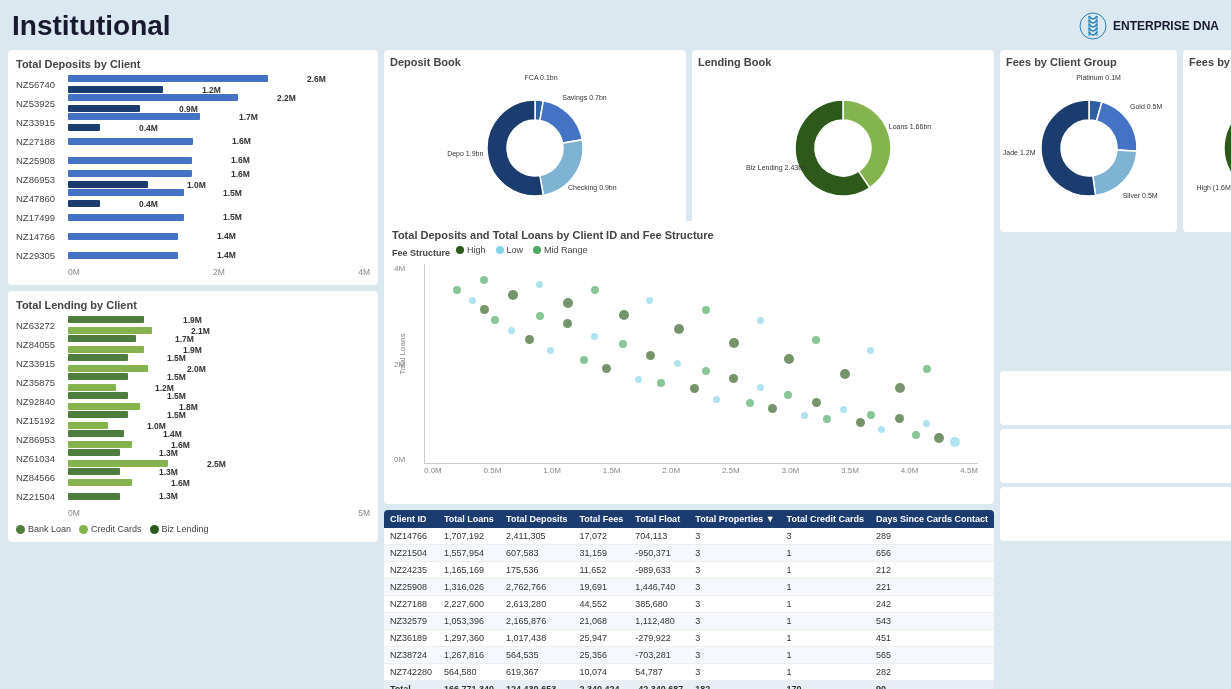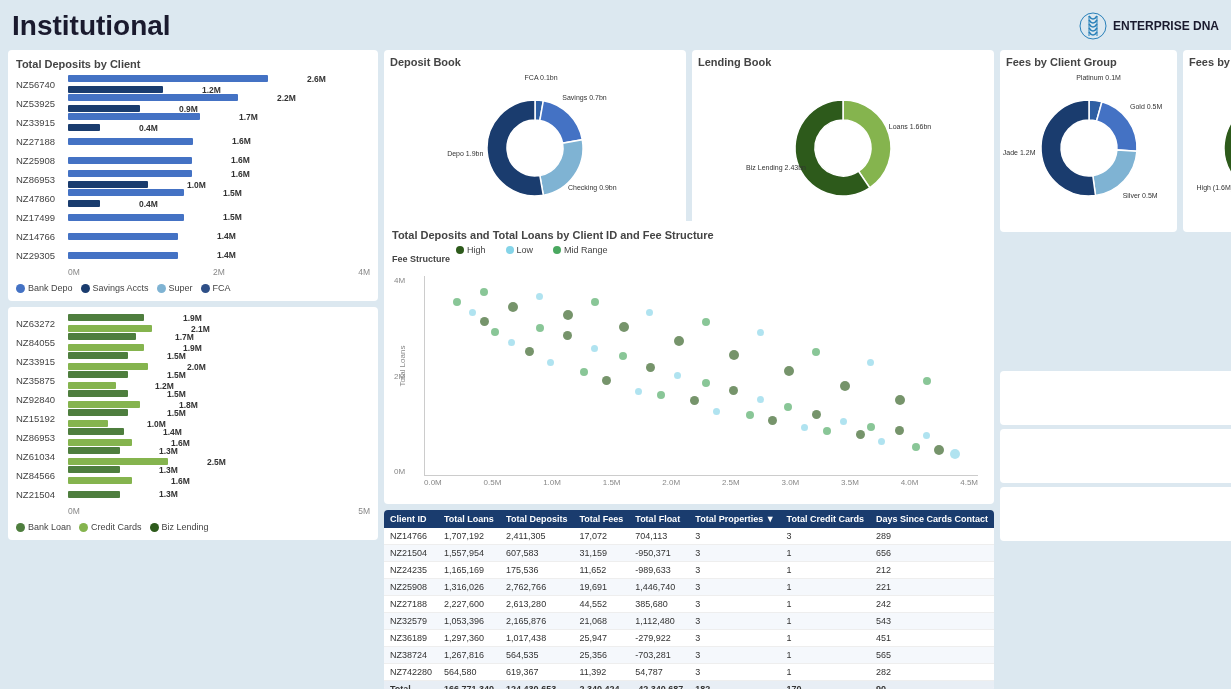--- a/index.html
+++ b/index.html
@@ -140,23 +140,23 @@
       flex: 1;
     }
     .scatter-title {
       font-size: 11px;
       font-weight: 600;
       color: #444;
       margin-bottom: 4px;
     }
     .fee-legend {
       display: flex;
-      gap: 20px;
+      gap: 10px;
       font-size: 9px;
-      margin-bottom: 17px;
+      margin-bottom: 5px;
       text-align: right;
     }
     .scatter-area {
       position: relative;
       height: 200px;
       border-left: 1px solid #ccc;
       border-bottom: 1px solid #ccc;
       overflow: hidden;
     }
     .scatter-dot {
@@ -394,41 +394,24 @@
                   <span class="bar-value">1.4M</span>
                 </div>
               </div>
             </div>
           </div>
         <div class="x-axis" id="deposits-xaxis">
             <span>0M</span>
             <span>2M</span>
             <span>4M</span>
           </div>
-        <div class="legend" id="deposits-legend">
-            <div class="legend-item">
-              <span class="legend-dot" style="background: rgb(68, 114, 196);"></span>
-              <span>Bank Depo</span>
-            </div>
-            <div class="legend-item">
-              <span class="legend-dot" style="background: rgb(26, 60, 110);"></span>
-              <span>Savings Accts</span>
-            </div>
-            <div class="legend-item">
-              <span class="legend-dot" style="background: rgb(127, 179, 211);"></span>
-              <span>Super</span>
-            </div>
-            <div class="legend-item">
-              <span class="legend-dot" style="background: rgb(46, 79, 135);"></span>
-              <span>FCA</span>
-            </div>
-          </div>
       </div>
 
       <div class="panel">
+        <div class="panel-title">Total Lending by Client</div>
         <div class="bar-chart-container" id="lending-bars">
             <div class="bar-row">
               <div class="bar-label">NZ63272</div>
               <div style="flex: 1 1 0%; display: flex; flex-direction: column; gap: 1px;">
                 <div class="bar-inner">
                   <div class="bar-seg" style="width: 76px; background: rgb(78, 126, 62); height: 7px;"></div>
                   <span class="bar-value">1.9M</span>
                 </div>
                 <div class="bar-inner">
                   <div class="bar-seg" style="width: 84px; background: rgb(133, 180, 78); height: 7px;"></div>
@@ -797,21 +780,21 @@
                   <td>25,356</td>
                   <td>-703,281</td>
                   <td>3</td>
                   <td>1</td>
                   <td>565</td>
                 </tr>
                 <tr>
                   <td>NZ742280</td>
                   <td>564,580</td>
                   <td>619,367</td>
-                  <td>11,392</td>
+                  <td>10,074</td>
                   <td>54,787</td>
                   <td>3</td>
                   <td>1</td>
                   <td>282</td>
                 </tr>
                 <tr class="total-row">
                   <td>Total</td>
                   <td>166,771,340</td>
                   <td>124,430,653</td>
                   <td>2,340,424</td>

